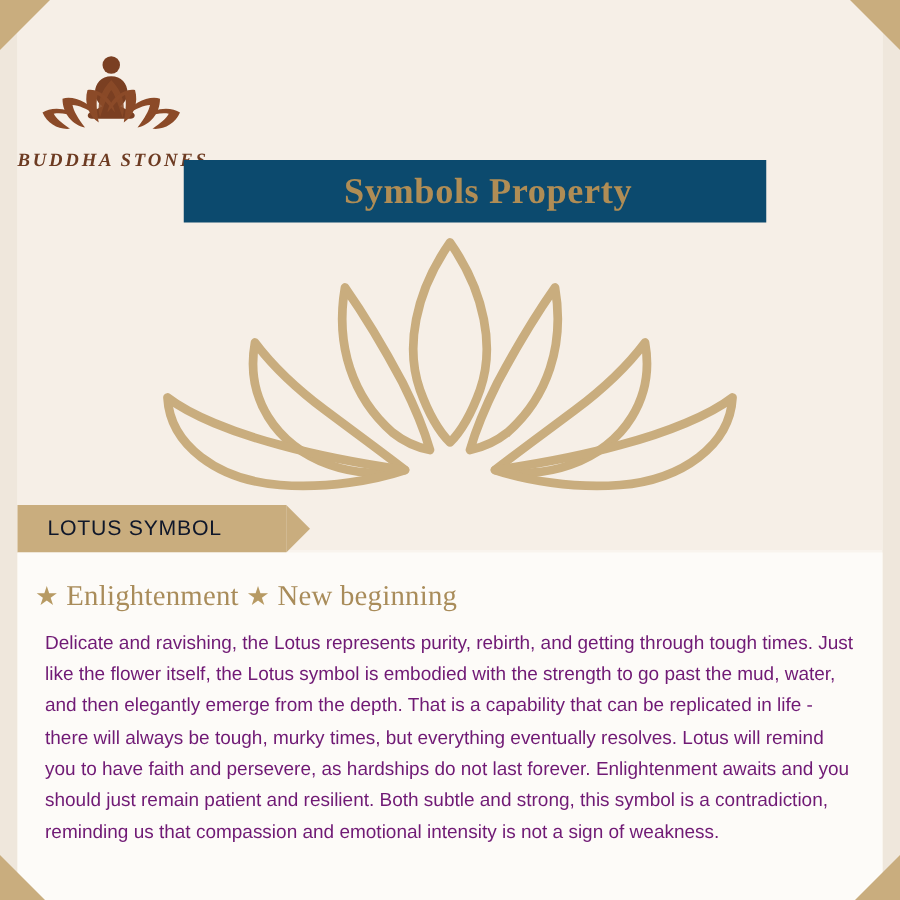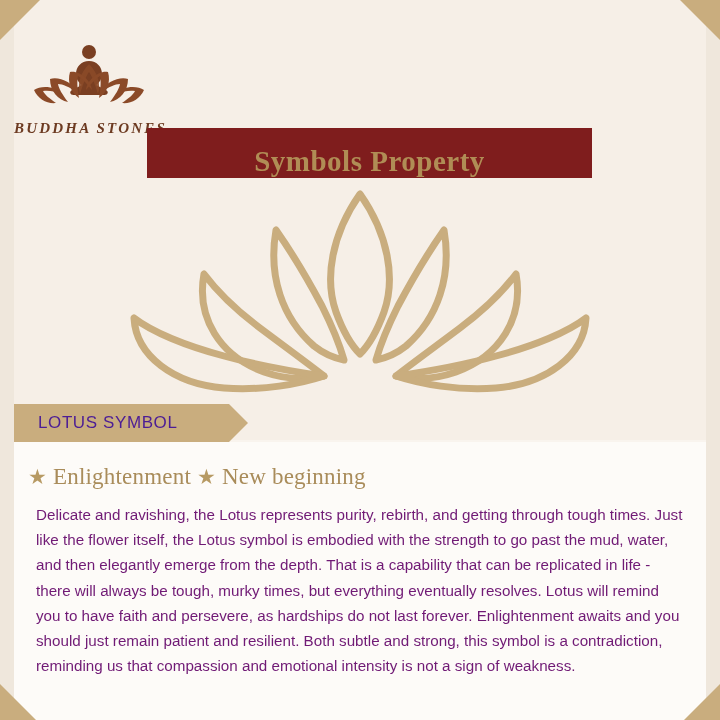--- a/index.html
+++ b/index.html
@@ -88,24 +88,25 @@
     font-weight: bold;
     color: #6d3b22;
     font-family: "Liberation Serif", serif;
   }
   .title-band {
     position: absolute;
     top: 128px;
     left: 133px;
     width: 445px;
     height: 50px;
-    background: #7f1d1d;
+    background: #0c4a6e;
     display: flex;
-    align-items: flex-end;
+    align-items: center;
     justify-content: center;
+    padding-left: 21px;
   }
   .title-band h1 {
     margin: 0;
     font-family: "Liberation Serif", serif;
     font-size: 29px;
     font-weight: bold;
     color: #b08d55;
     letter-spacing: 0.5px;
   }
 
@@ -134,21 +135,21 @@
     top: 0;
     width: 0; height: 0;
     border-top: 19px solid transparent;
     border-bottom: 19px solid transparent;
     border-left: 19px solid #c9ad7e;
   }
   .ribbon span {
     padding-left: 24px;
     font-size: 17px;
     letter-spacing: 0.6px;
-    color: #4c1d95;
+    color: #0f172a;
   }
 
   
   .body-section {
     position: absolute;
     left: 14px; right: 14px;
     top: 442px;
     bottom: 0;
     background: #fdfbf8;
     padding: 22px 14px 0 14px;

